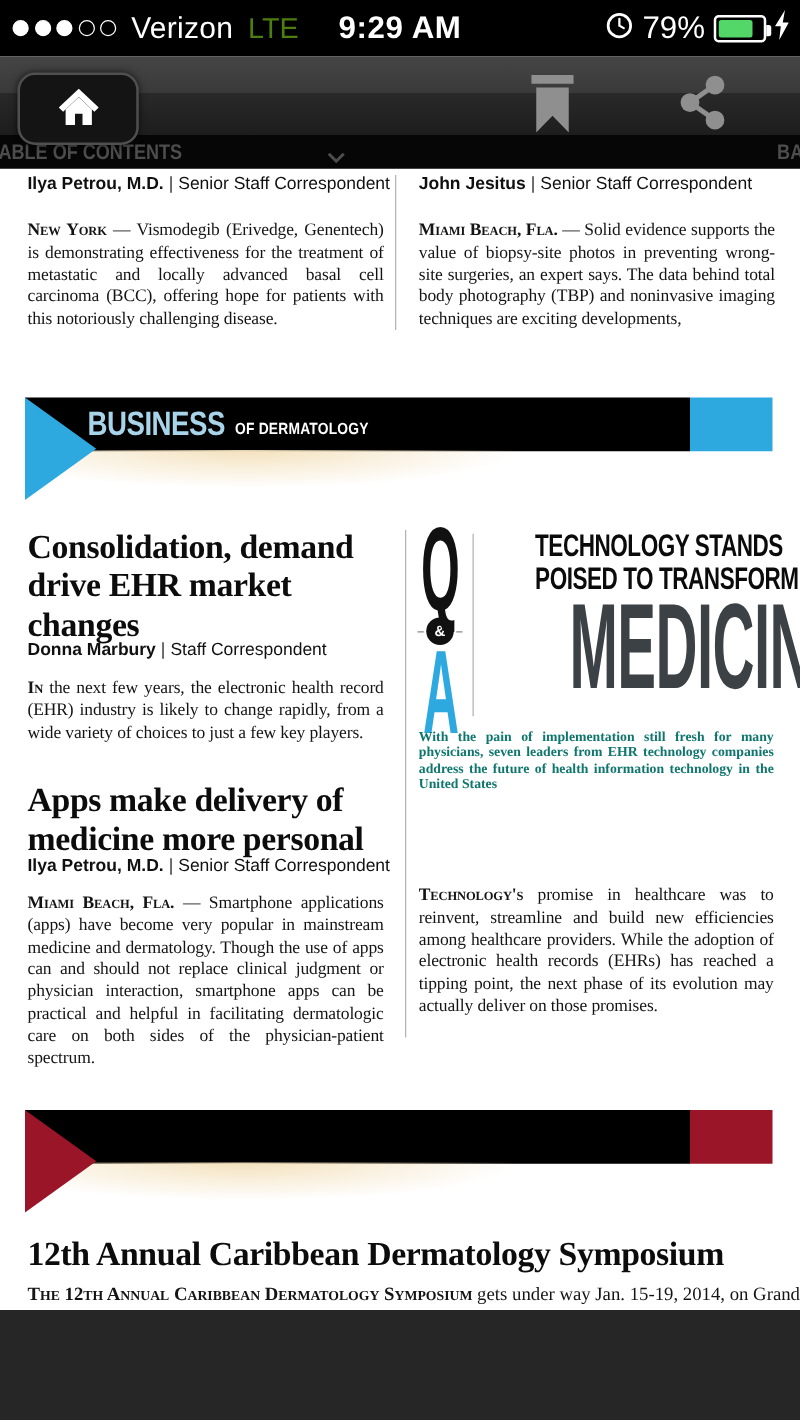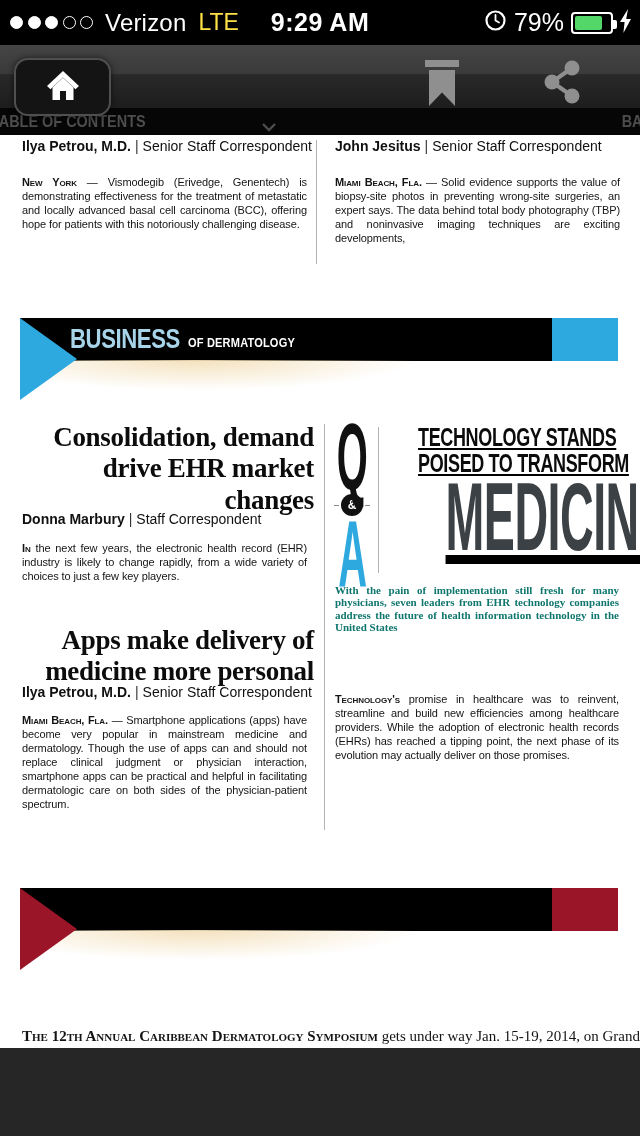--- a/index.html
+++ b/index.html
@@ -14,21 +14,21 @@
   
   .status-bar {
     position:absolute; top:0; left:0; width:640px; height:45px;
     background:#000; color:#fff;
   }
   .sb-left { position:absolute; left:10px; top:0; height:45px; display:flex; align-items:center; gap:8px; }
   .signal { display:flex; align-items:center; gap:4.5px; margin-right:4px; }
   .dot { width:13px; height:13px; border-radius:50%; border:1.5px solid #fff; display:inline-block; }
   .dot.filled { background:#fff; }
   .carrier { font-size:24px; letter-spacing:0.2px; }
-  .network { font-size:23px; margin-left:4px; color:#fde047; }
+  .network { font-size:23px; margin-left:4px; color:#4d7c0f; }
   .sb-time { position:absolute; left:0; right:0; top:0; height:45px; display:flex; align-items:center; justify-content:center;
     font-size:25px; font-weight:bold; letter-spacing:0.5px; }
   .sb-right { position:absolute; right:8px; top:0; height:45px; display:flex; align-items:center; gap:7px; }
   .pct { font-size:25px; }
   .battery { position:relative; width:42px; height:22px; border:2px solid #fff; border-radius:4px; }
   .battery-fill { position:absolute; left:2px; top:2px; height:14px; border-radius:2px; }
   .battery-nub { position:absolute; right:-6px; top:6px; width:4px; height:9px; background:#fff; border-radius:0 2px 2px 0; }
 
   
   .nav-bar {
@@ -53,27 +53,27 @@
     display:flex; align-items:center; justify-content:center; cursor:pointer;
     box-shadow:0 0 6px rgba(0,0,0,0.6);
   }
   .icon-btn { position:absolute; background:transparent; border:none; cursor:pointer; }
 
   
   .byline { font-family:"Liberation Sans", sans-serif; font-size:14px; color:#101010; white-space:nowrap; }
   .byline .bname { font-weight:bold; }
   .byline .sep { margin:0 4px; color:#333; }
   .article-body {
-    font-family:Liberation Sans, sans-serif; font-size:11px; line-height:1.27;
+    font-family:Liberation Serif, serif; font-size:14px; line-height:1.27;
     color:#141414; text-align:justify; letter-spacing:-0.1px;
   }
   .lead { font-weight:bold; font-variant:small-caps; }
   .headline {
     font-family:"Liberation Serif", serif; font-weight:bold; color:#0c0c0c;
-    font-size:27px; line-height:1.16; letter-spacing:-0.3px; cursor:pointer;text-align:right;
+    font-size:27px; line-height:1.16; letter-spacing:-0.3px; cursor:pointer;
   }
   .vrule { position:absolute; width:1px; background:#b3b3b3; }
 
   
   .banner-bar { position:absolute; left:20px; width:532px; height:43px; background:#000; }
   .banner-square { position:absolute; left:552px; width:66px; height:43px; }
   .banner-tri { position:absolute; left:20px; width:0; height:0;
     border-top:41px solid transparent; border-bottom:41px solid transparent; }
   .banner-glow { position:absolute; left:35px; width:505px; height:42px;
     background:radial-gradient(ellipse 60% 100% at 32% 0%, rgba(243,224,186,0.95), rgba(243,224,186,0) 72%); }
@@ -86,21 +86,21 @@
   
   .qa-col { position:absolute; left:330px; top:422px; width:44px; text-align:center; }
   .qa-letter { height:69px; overflow:visible; display:flex; justify-content:center; }
   .qa-letter span { display:inline-block; font-weight:bold; font-size:95px; line-height:0.73;
     transform:scaleX(0.42); transform-origin:center top; letter-spacing:-2px; color:#111; }
   .qa-letter.blue span { color:var(--qa-blue,#2EA9E0); }
   .amp-row { height:26px; display:flex; align-items:center; justify-content:center; gap:2px; margin:1px 0 2px 0; }
   .amp-tick { width:5px; height:1px; background:#8a8a8a; }
   .amp-circle { width:22px; height:22px; border-radius:50%; background:#111; color:#fff;
     font-weight:bold; font-size:12px; display:flex; align-items:center; justify-content:center; }
-  .qa-head { position:absolute; left:386px; top:424px; width:229px; text-align:center; cursor:pointer;text-decoration:underline; }
+  .qa-head { position:absolute; left:396px; top:424px; width:229px; text-align:center; cursor:pointer; }
   .qa-head-line { display:block; font-weight:bold; font-size:25px; line-height:1.04; color:#0b0b0b;
     transform:scaleX(0.72); transform-origin:center; letter-spacing:-0.5px; white-space:nowrap; }
   .qa-head-big { display:block; font-weight:bold; font-size:97px; line-height:0.78; margin-top:3px;
     transform:scaleX(0.48); transform-origin:center top; letter-spacing:-1px; white-space:nowrap;
     color:var(--medicine,#3C4145); }
   .qa-dek { position:absolute; left:335px; top:584px; width:284px;
     font-family:"Liberation Serif", serif; font-weight:bold; font-size:11px; line-height:1.13;
     color:#0f766e; text-align:justify; cursor:pointer; }
 
   
@@ -251,29 +251,30 @@
   <div class="vrule" style="left:378px; top:427px; height:146px;"></div>
 
   <div class="qa-head">
     <span class="qa-head-line">TECHNOLOGY STANDS</span>
     <span class="qa-head-line">POISED TO TRANSFORM</span>
     <span class="qa-head-big">MEDICINE</span>
   </div>
 
   <p class="qa-dek">With the pain of implementation still fresh for many physicians, seven leaders from EHR technology companies address the future of health information technology in the United States</p>
 
-  <p class="abs article-body" style="left:335px; top:693px; width:284px;">
+  <p class="abs article-body" style="left:335px; top:708px; width:284px;">
     <span class="lead">Technology's</span>
     <span>promise in healthcare was to reinvent, streamline and build new efficiencies among healthcare providers. While the adoption of electronic health records (EHRs) has reached a tipping point, the next phase of its evolution may actually deliver on those promises.</span>
   </p>
 
   <div class="banner-bar" style="top:888px;"></div>
   <div class="banner-square" style="top:888px; background:var(--maroon,#9A1528);"></div>
   <div class="banner-glow" style="top:930px;"></div>
   <div class="banner-tri" style="top:888px; border-left:57px solid var(--maroon,#9A1528);"></div>
 
+  <h2 class="headline cal-headline">12th Annual Caribbean Dermatology Symposium</h2>
   <p class="cal-body">
     <span class="lead">The 12th Annual Caribbean Dermatology Symposium</span>
     <span>gets under way Jan. 15-19, 2014, on Grand Cayman island.</span>
   </p>
 
   <div class="bottom-bar"></div>
 </div>
 
 </body></html>

